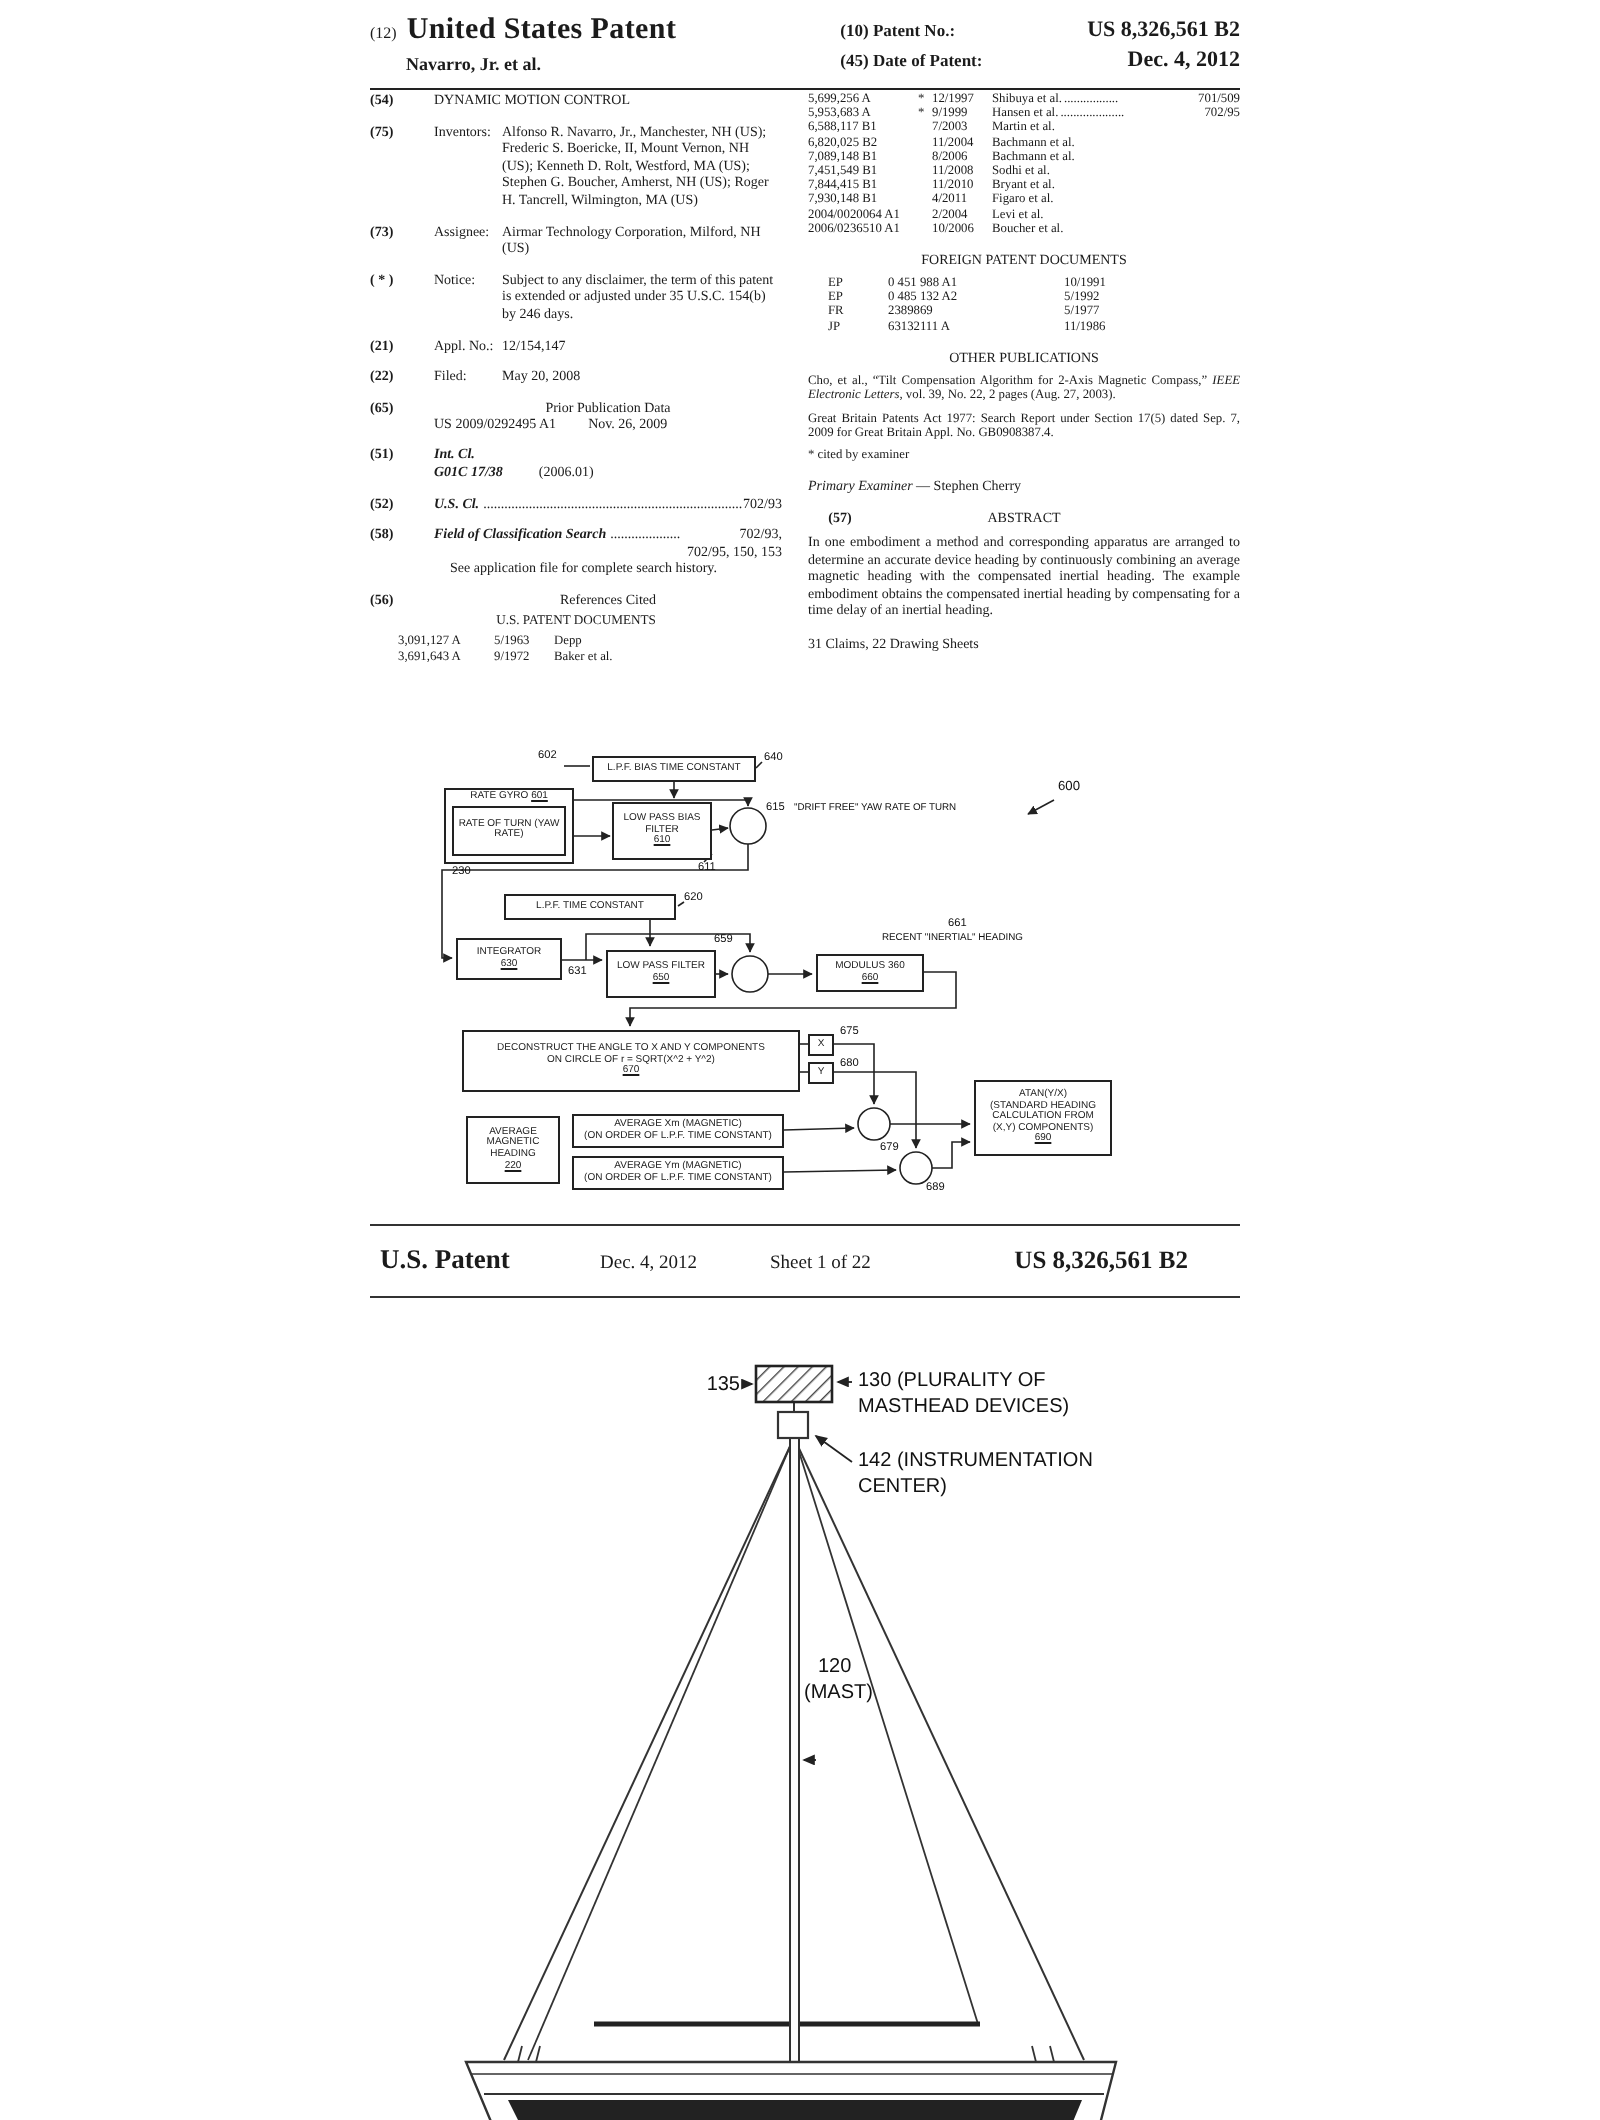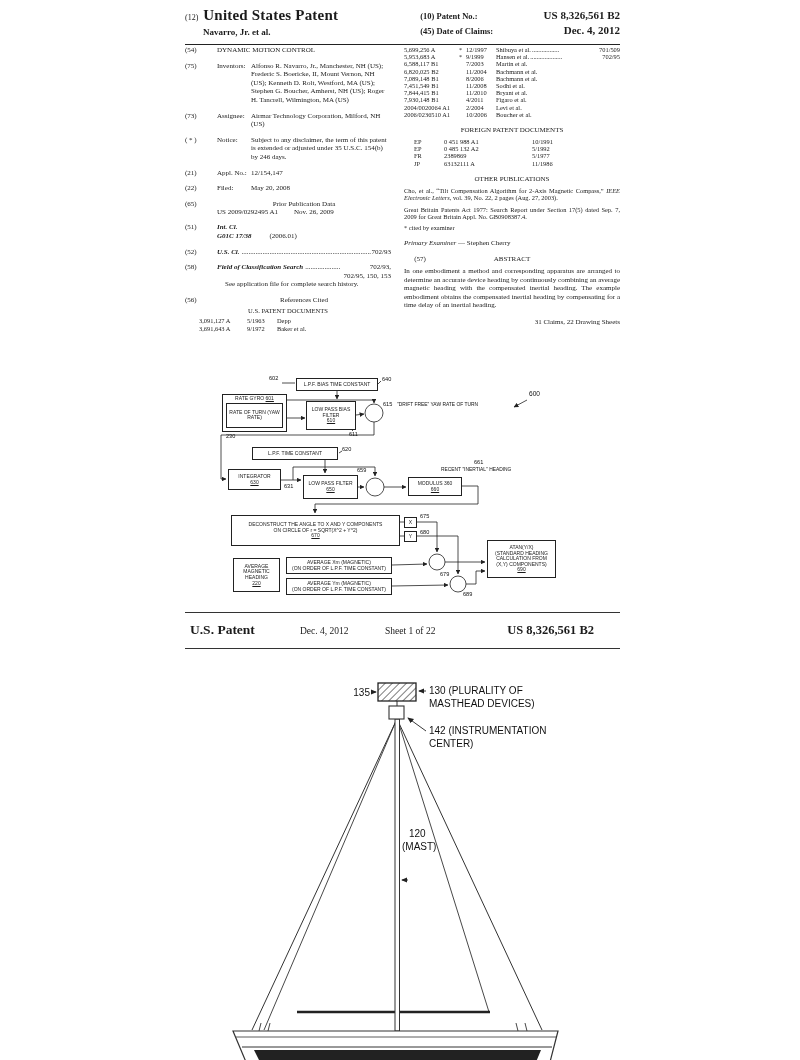--- a/index.html
+++ b/index.html
@@ -19,21 +19,21 @@
   .ph-right { width:216px; padding-top:2px; }
   .ph-row { display:flex; justify-content:space-between; align-items:baseline; margin-bottom:3px; }
   .ph-lab { font-size:8.5px; font-weight:bold; }
   .ph-val { font-size:11px; font-weight:bold; }
 
   
   .cols { position:absolute; left:185px; top:46px; width:435px; height:327px; display:flex; gap:13px; overflow:hidden; }
   .col-l { width:206px; flex-shrink:0; }
   .col-r { flex:1; }
   .entry { display:flex; font-size:7px; line-height:8.6px; margin-bottom:7px; }
-  .enum { width:32px; flex-shrink:0; }
+  .enum { width:32px; flex-shrink:0;font-weight:bold; }
   .elabel { width:34px; flex-shrink:0; }
   .etext { flex:1; }
   .etext-c { flex:1; text-align:center; }
   .subline { margin:-3px 0 7px 32px; font-size:7px; display:flex; gap:16px; }
   .intcl-year { margin-left:18px; font-weight:normal; font-style:normal; }
   .dotline { display:flex; }
   .dots { flex:1; overflow:hidden; white-space:nowrap; padding:0 2px; }
   .rightal { text-align:right; }
   .fieldnote { margin-left:8px; }
   .sect-title { text-align:center; font-size:7px; margin:8px 0 4px; }
@@ -50,21 +50,21 @@
   .rcls { white-space:nowrap; }
   .frow { margin-left:10px; }
   .fcc { width:30px; flex-shrink:0; }
   .fno { width:88px; flex-shrink:0; }
   .pub { font-size:6.4px; line-height:7.4px; text-align:justify; margin-bottom:4px; }
   .cited { font-size:6.4px; margin:4px 0 8px; }
   .examiner { font-size:7px; margin-bottom:8px; }
   .abs-head { position:relative; text-align:center; font-size:7px; margin-bottom:4px; }
   .abs-head .enum { position:absolute; left:0; top:0; }
   .abs-text { font-size:7px; line-height:8.4px; text-align:justify; margin-bottom:8px; }
-  .claims { text-align:right; font-size:7px; }
+  .claims { text-align:left; font-size:7px; }
 
   
   .diagram { position:absolute; left:185px; top:374px; width:440px; height:236px; font-family:"Liberation Sans","DejaVu Sans",sans-serif; }
   .dsvg { position:absolute; left:0; top:0; }
   .dbox { position:absolute; border:1px solid #222; background:#fff; font-size:5px; line-height:5.6px; text-align:center; display:flex; flex-direction:column; justify-content:center; padding:1px; }
   .dbox .u, .rg-head .u { text-decoration:underline; }
   .rg-outer { display:flex; flex-direction:column; justify-content:flex-start; }
   .rg-head { font-size:5px; padding-top:1px; text-align:center; }
   .rg-inner { border:1px solid #222; margin:1px 3px 3px; flex:1; display:flex; align-items:center; justify-content:center; font-size:5px; line-height:5.6px; padding:1px; }
   .dref { position:absolute; font-size:5.6px; color:#111; white-space:nowrap; }
@@ -97,21 +97,21 @@
       <span class="ph-title">United States Patent</span>
     </div>
     <div class="ph-party">Navarro, Jr. et al.</div>
   </div>
   <div class="ph-right">
     <div class="ph-row">
       <span class="ph-lab"><span>(10)</span> <span>Patent No.:</span></span>
       <span class="ph-val">US 8,326,561 B2</span>
     </div>
     <div class="ph-row">
-      <span class="ph-lab"><span>(45)</span> <span>Date of Claims:</span></span>
+      <span class="ph-lab"><span>(45)</span> <span>Date of Patent:</span></span>
       <span class="ph-val">Dec. 4, 2012</span>
     </div>
   </div>
 </div>
 
 <div class="cols">
   <div class="col-l">
 
     <div class="entry">
       <span class="enum">(54)</span>

